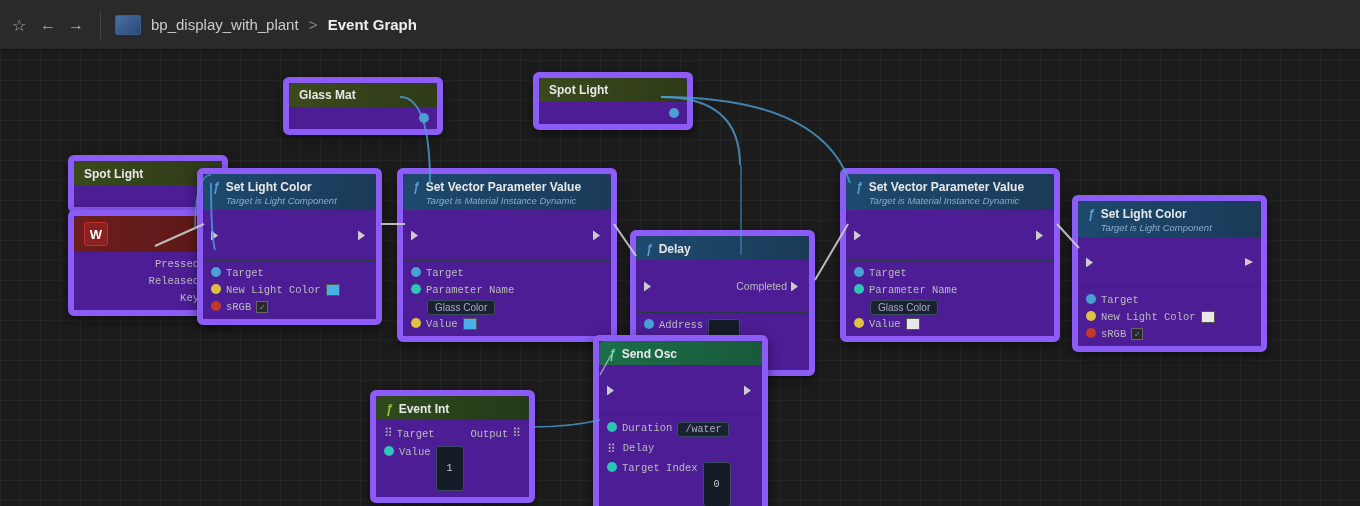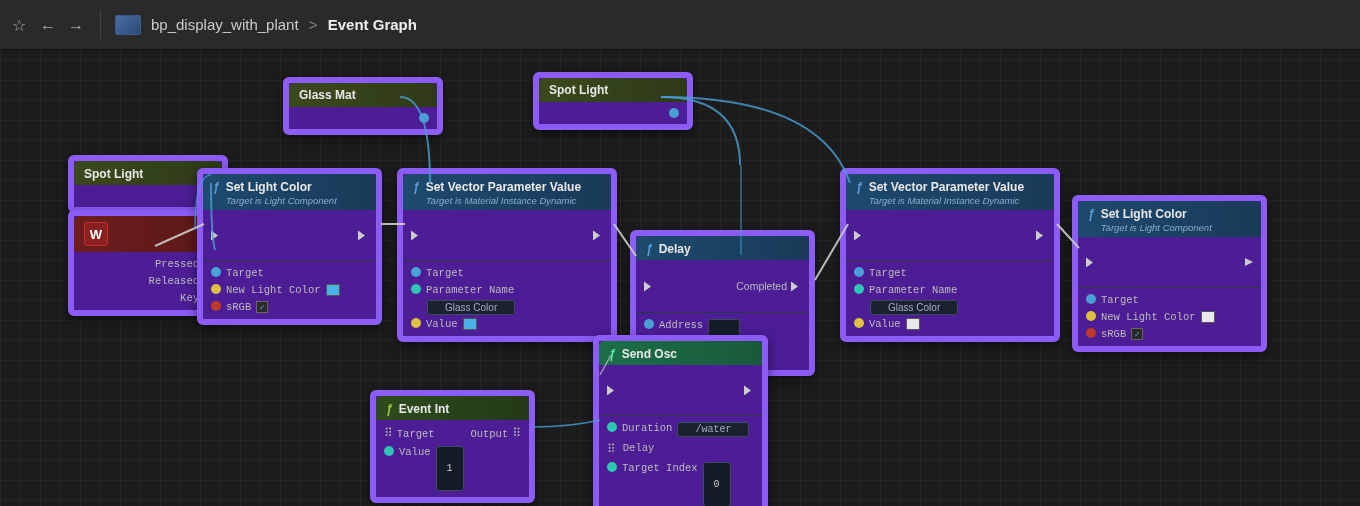--- a/index.html
+++ b/index.html
@@ -189,21 +189,21 @@
       align-items: center;
       padding: 20px 8px;
       border-bottom: 1px solid #2a3545;
     }
 
     
     .tag {
       background: #1a2230;
       border: 1px solid #3a4a60;
       border-radius: 3px;
-      padding: 1px 17px;
+      padding: 1px 7px;
       font-size: 10px;
       color: #aac;
     }
 
     
     .value-field {
       background: #151c28;
       border: 1px solid #3a4a60;
       border-radius: 3px;
       padding: 16px 6px;

